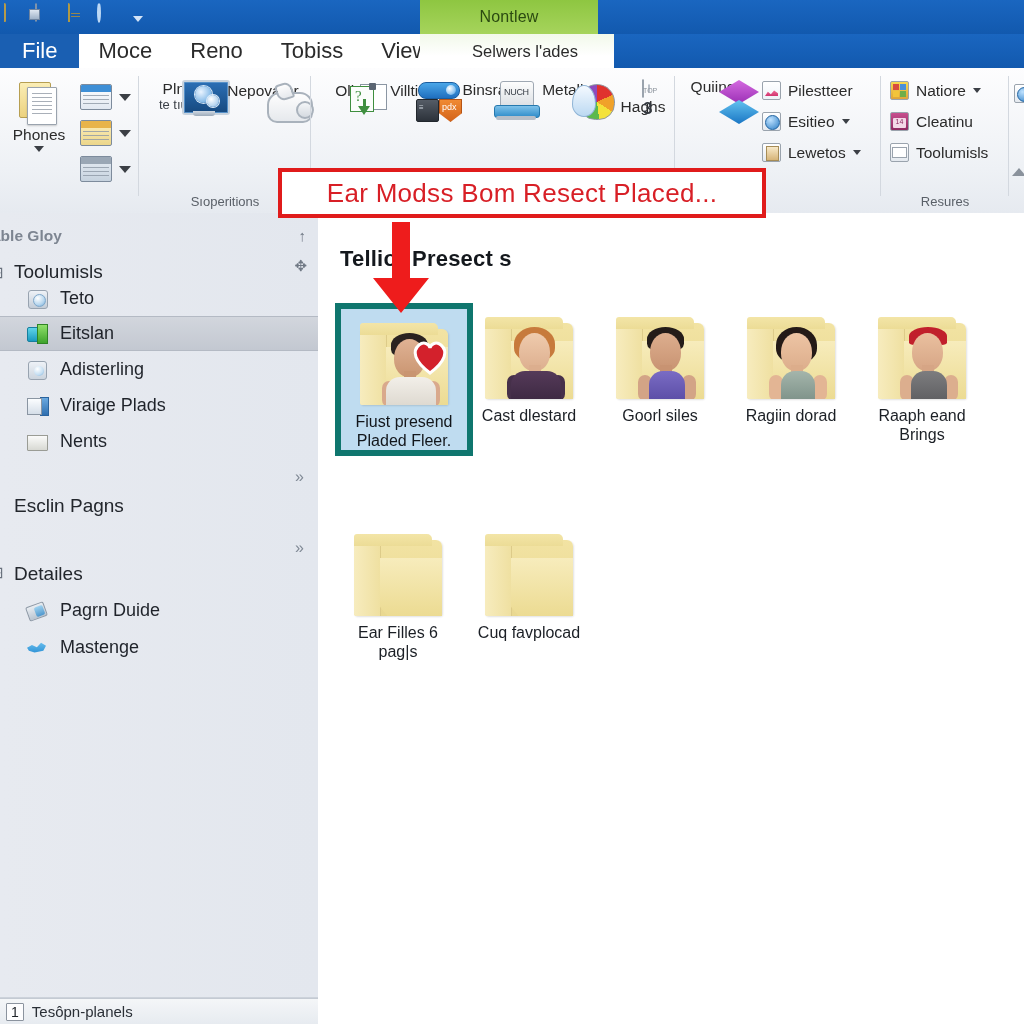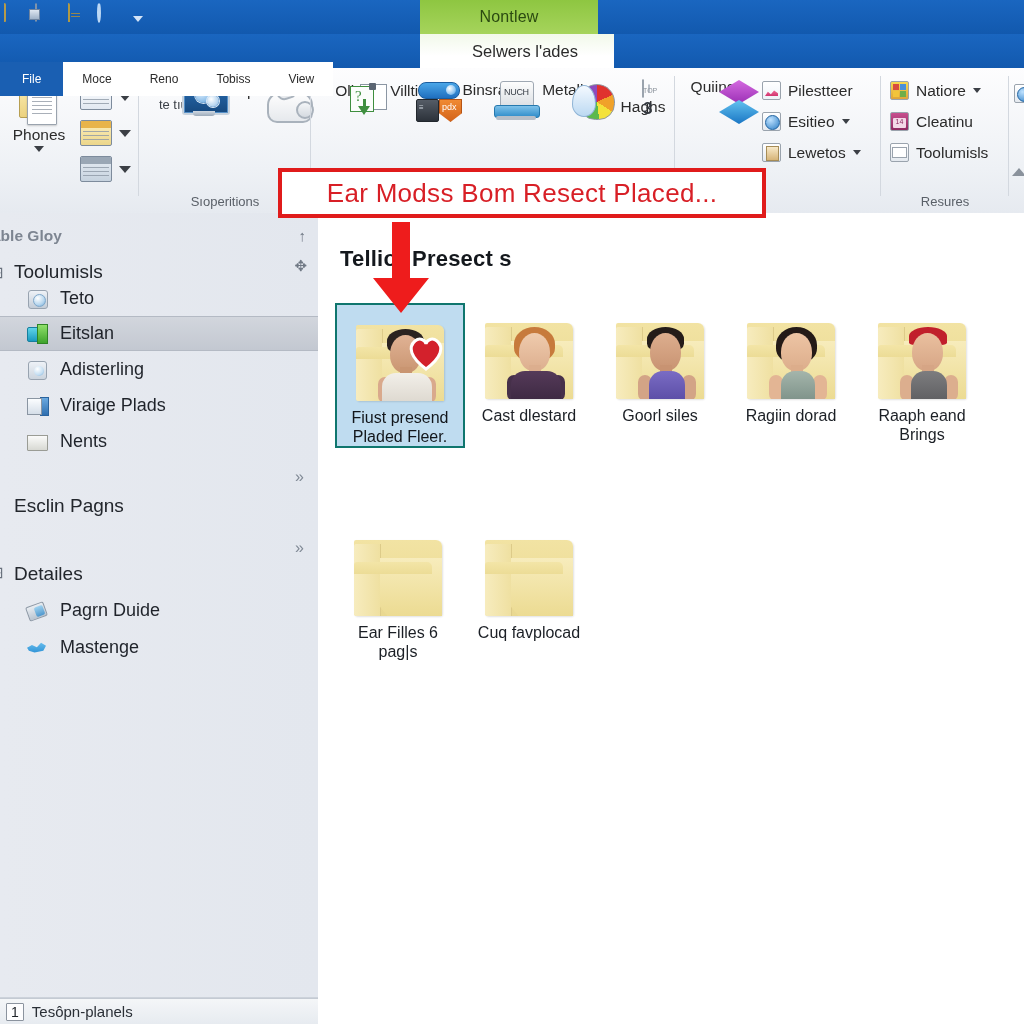--- a/index.html
+++ b/index.html
@@ -65,22 +65,22 @@
     position:absolute;left:0;top:34px;width:1024px;height:34px;
     background:#ffffff;
   }
   .tabstrip:before{
     content:"";position:absolute;left:0;top:0;width:1024px;height:34px;
     background:linear-gradient(#1a66c0,#1259ae);
   }
   .tabs{position:absolute;left:0;top:0;height:34px;display:flex;align-items:stretch;}
   .tab{
     display:flex;align-items:center;justify-content:flex-end;
-    font-size:12px;color:#2b2b2b;background:#ffffff;
-    padding:0 19px;height:34px;position:relative;z-index:2;margin-top:28px;
+    font-size:22px;color:#2b2b2b;background:#ffffff;
+    padding:0 19px;height:34px;position:relative;z-index:2;
   }
   .tab.file{background:#1a5fb2;color:#ffffff;padding:0 22px;}
   .tab-group-ctx{
     position:absolute;left:420px;top:0;width:178px;height:34px;
     background:linear-gradient(#f2f9ea,#ffffff 65%);
     display:flex;align-items:center;justify-content:center;z-index:2;padding-left:16px;
   }
   .tab-group-ctx span{font-size:16.5px;color:#2b2b2b;}
   .tabstrip-fill{
     position:absolute;left:598px;top:0;width:426px;height:34px;
@@ -370,21 +370,21 @@
   
   .content{
     position:absolute;left:318px;top:213px;width:706px;height:811px;background:#ffffff;
   }
   .grouphdr{
     position:absolute;left:22px;top:33px;font-size:22px;color:#14181d;font-weight:bold;letter-spacing:.2px;
   }
   .tile{
     position:absolute;width:126px;text-align:center;
   }
-  .tile.sel{background:#bfdcf0;border:2px solid #0f766e;}
+  .tile.sel{background:#bfdcf0;border:6px solid #0f766e;}
   .tile .name{
     font-size:16px;color:#1b1f25;line-height:19px;margin-top:5px;padding:0 2px;
   }
   .tile.sel .name{color:#12161b;}
 
   
   .folder{width:100px;height:86px;position:relative;margin:12px auto 0;}
   .folder .bk{
     position:absolute;left:6px;top:8px;width:88px;height:76px;border-radius:2px 6px 3px 3px;
     background:linear-gradient(#f2e3a3,#e9d890);

